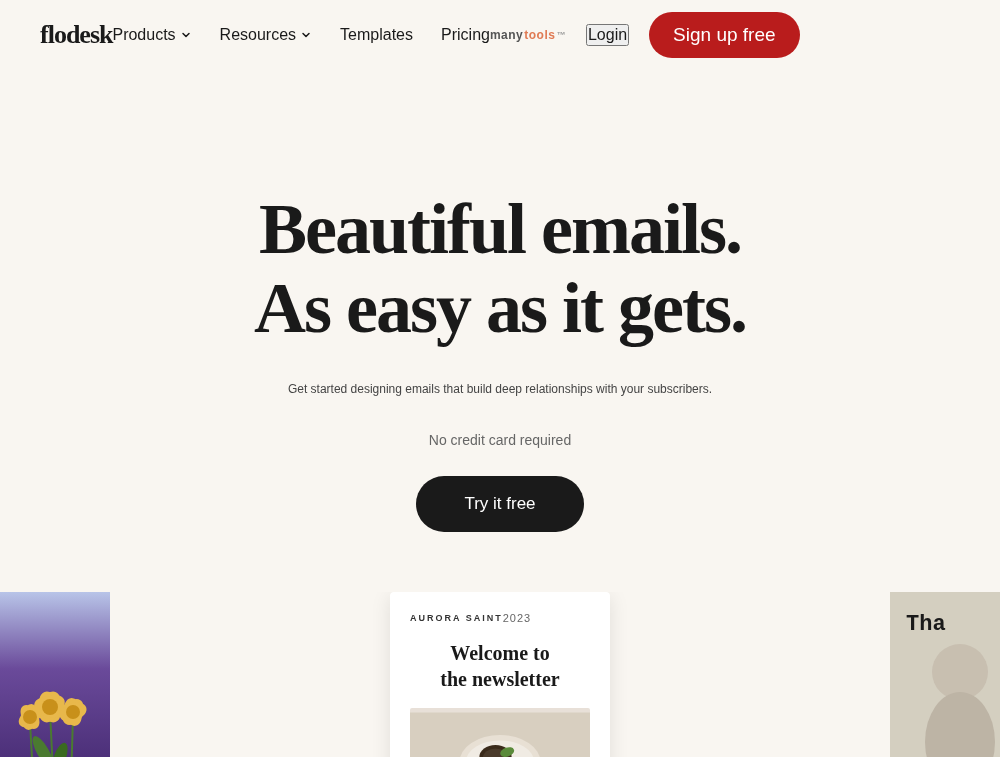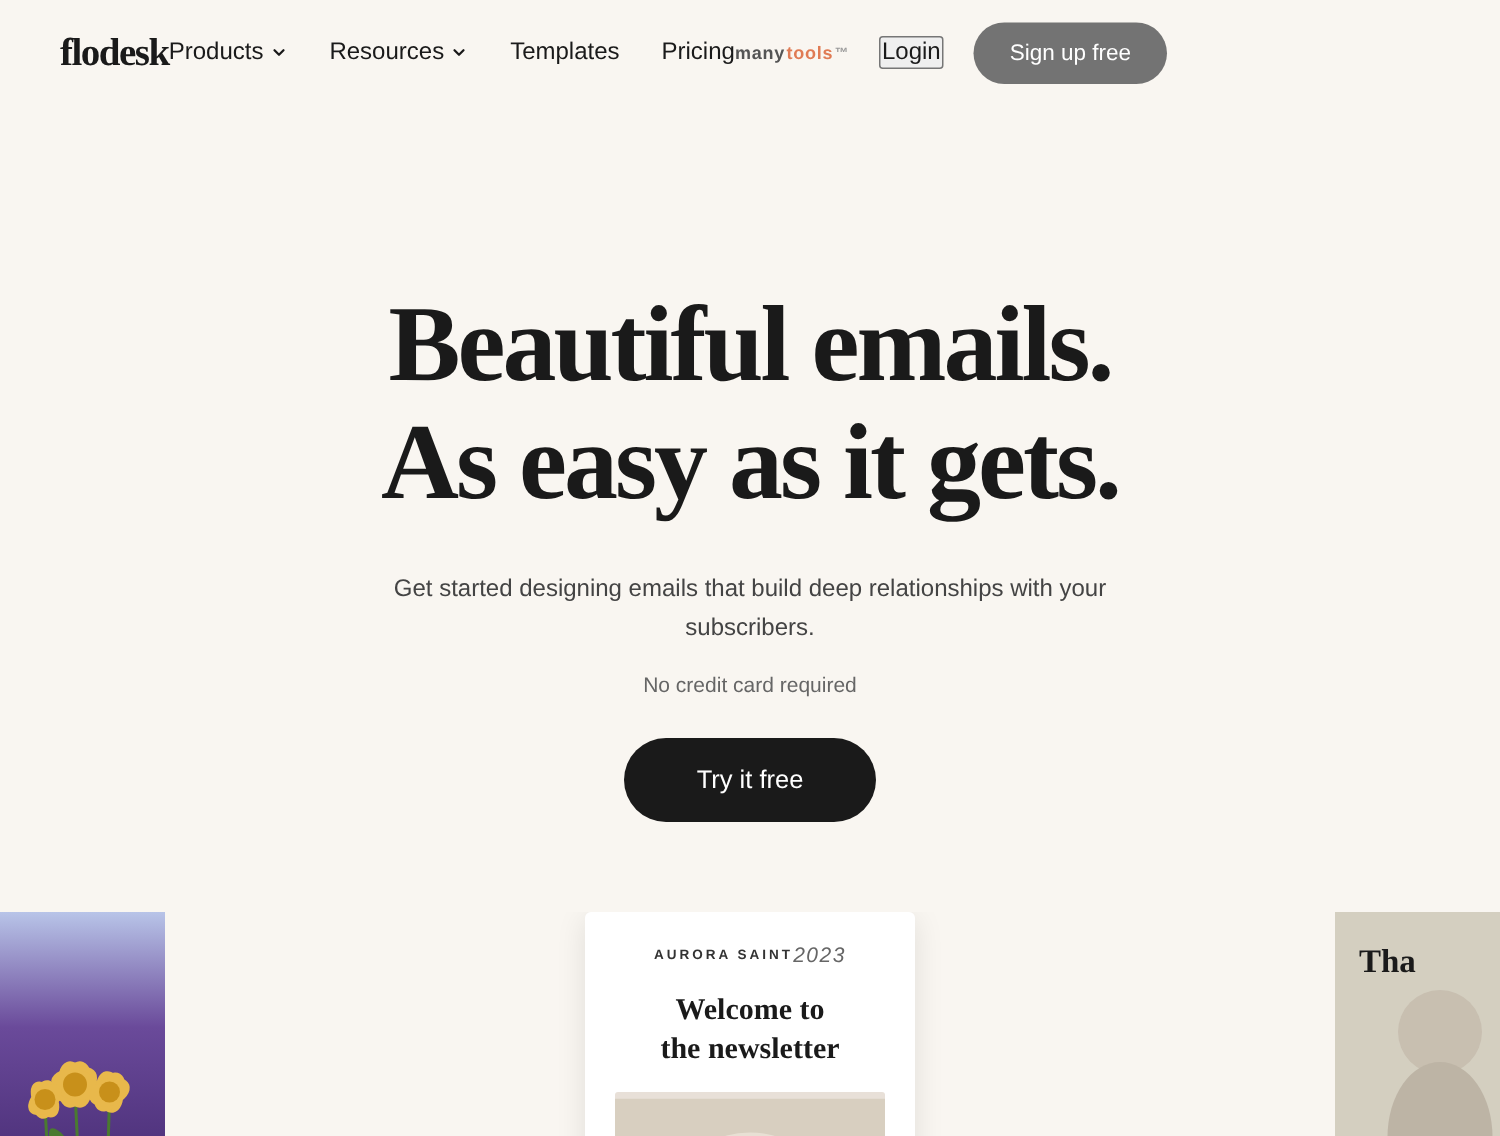--- a/index.html
+++ b/index.html
@@ -68,25 +68,25 @@
     }
 
     .login-btn {
       font-size: 16px;
       color: #1a1a1a;
       cursor: pointer;
       font-weight: 400;
     }
 
     .signup-btn {
-      background-color: #737373;
+      background-color: #b91c1c;
       color: #ffffff;
       padding: 12px 24px;
       border-radius: 50px;
-      font-size: 15px;
+      font-size: 19px;
       font-weight: 500;
       cursor: pointer;
       border: none;
       white-space: nowrap;
     }
 
     
     .hero {
       text-align: center;
       padding: 80px 40px 60px;
@@ -105,25 +105,25 @@
     .hero-title .line1 {
       display: block;
       margin-top: 40px;
     }
 
     .hero-title .line2 {
       display: block;
     }
 
     .hero-subtitle {
-      font-size: 16px;
+      font-size: 12px;
       color: #444;
       line-height: 1.6;
       max-width: 500px;
-      margin: 32px auto 16px;
+      margin: 32px auto 32px;
     }
 
     .no-credit {
       font-size: 14px;
       color: #666;
       margin-bottom: 28px;
     }
 
     .try-free-btn {
       background-color: #1a1a1a;
@@ -167,38 +167,37 @@
       width: 220px;
       background: #ffffff;
       border-radius: 4px;
       padding: 20px;
       box-shadow: 0 4px 20px rgba(0,0,0,0.1);
       top: 0;
     }
 
     .email-header-row {
       display: flex;
-      justify-content: center;
+      justify-content: flex-start;
       align-items: center;
       margin-bottom: 16px;
     }
 
     .email-brand {
       font-size: 9px;
       letter-spacing: 2px;
       text-transform: uppercase;
       color: #333;
       font-weight: 600;
     }
 
     .email-year {
-      font-size: 14px;
+      font-size: 11px;
       color: #666;
       letter-spacing: 1px;
-      font-style: italic;
     }
 
     .email-title {
       font-family: Georgia, serif;
       font-size: 20px;
       font-weight: 700;
       color: #1a1a1a;
       text-align: center;
       line-height: 1.3;
       margin-bottom: 16px;
@@ -220,21 +219,21 @@
       position: absolute;
       right: 0;
       width: 110px;
       height: 220px;
       background: #d4cfc0;
       overflow: hidden;
     }
 
     .preview-right-content {
       padding: 20px 16px;
-      font-family: Liberation Serif, serif;
+      font-family: Liberation Mono, monospace;
       font-size: 22px;
       font-weight: 700;
       color: #1a1a1a;
     }
   </style>
 </head>
 <body>
 
 <header>
   <div>

